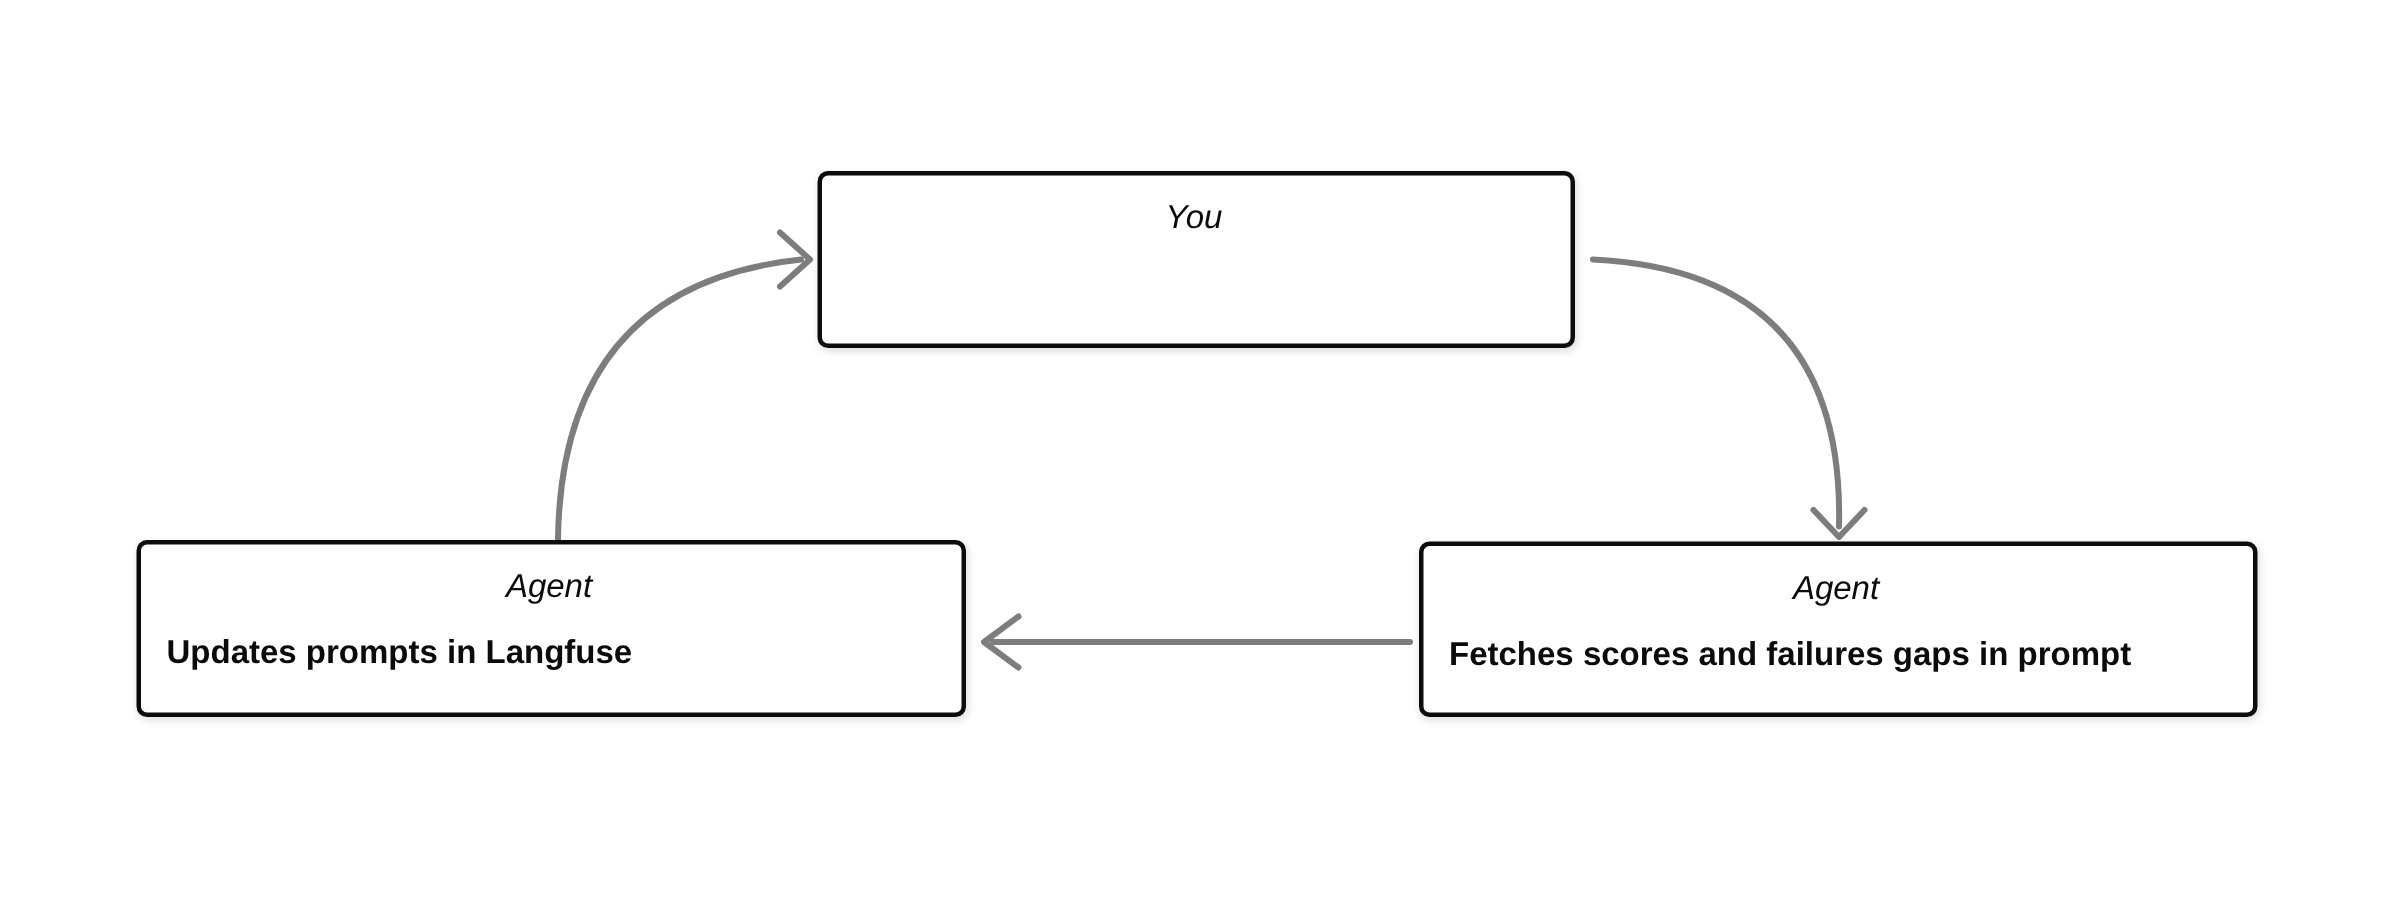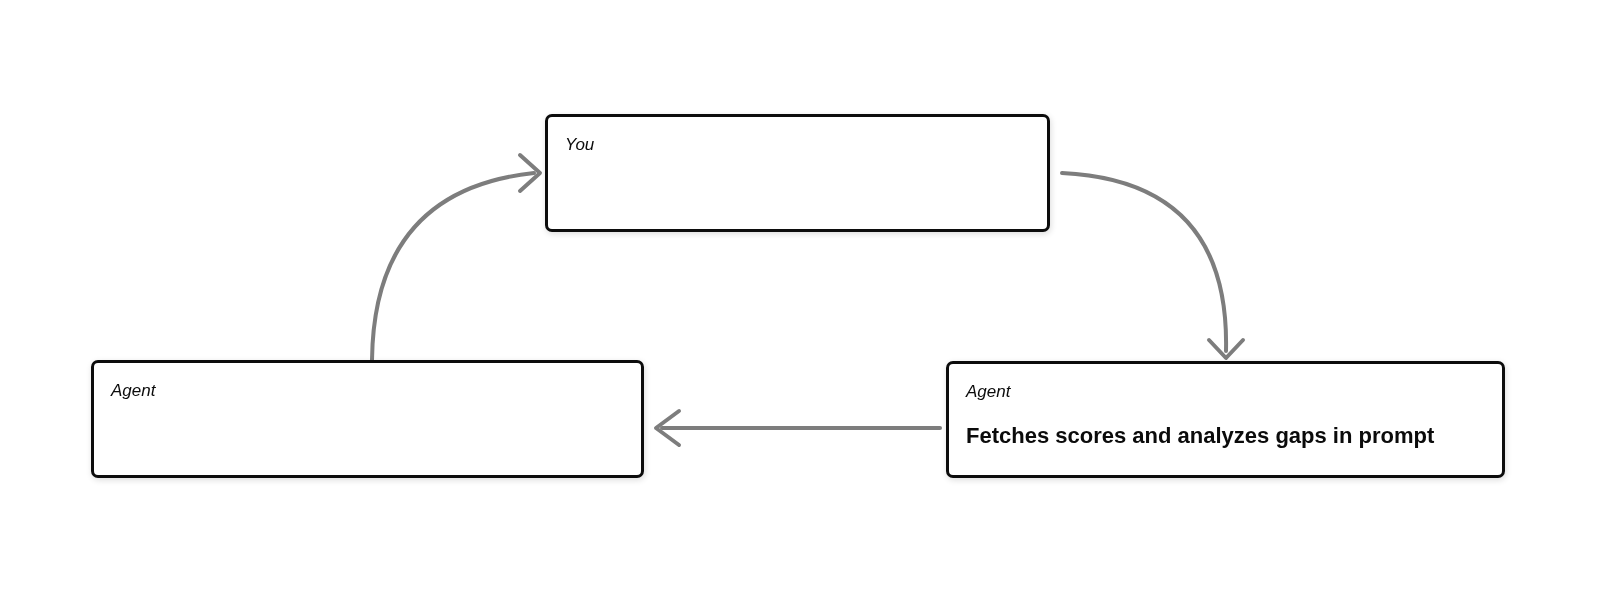--- a/index.html
+++ b/index.html
@@ -29,23 +29,24 @@
     background: #ffffff;
     border: 3.5px solid #0c0c0c;
     border-radius: 7px;
     box-shadow: 1px 2px 6px rgba(0,0,0,0.14);
     display: flex;
     flex-direction: column;
     padding: 17px 20px 0 17px;
   }
   .node-role {
     font-style: italic;
-    font-size: 17px;
+    font-size: 22px;
     line-height: 22px;
     color: #0b0b0b;
+    text-align: center;
   }
   .node-title {
     margin-top: 19px;
     font-weight: bold;
     font-size: 22px;
     line-height: 28px;
     color: #0b0b0b;
     white-space: nowrap;
   }
   .node-you    { left: 545px; top: 114px; width: 505px; height: 118px; }
@@ -70,20 +71,21 @@
       <path d="M 679 411 L 656 428 L 679 445"></path>
     </g>
   </svg>
 
   <div class="node node-you">
     <span class="node-role">You</span>
   </div>
 
   <div class="node node-fetch">
     <span class="node-role">Agent</span>
-    <span class="node-title">Fetches scores and analyzes gaps in prompt</span>
+    <span class="node-title">Fetches scores and failures gaps in prompt</span>
   </div>
 
   <div class="node node-update">
     <span class="node-role">Agent</span>
+    <span class="node-title">Updates prompts in Langfuse</span>
   </div>
 
 </div>
 
 </body></html>

